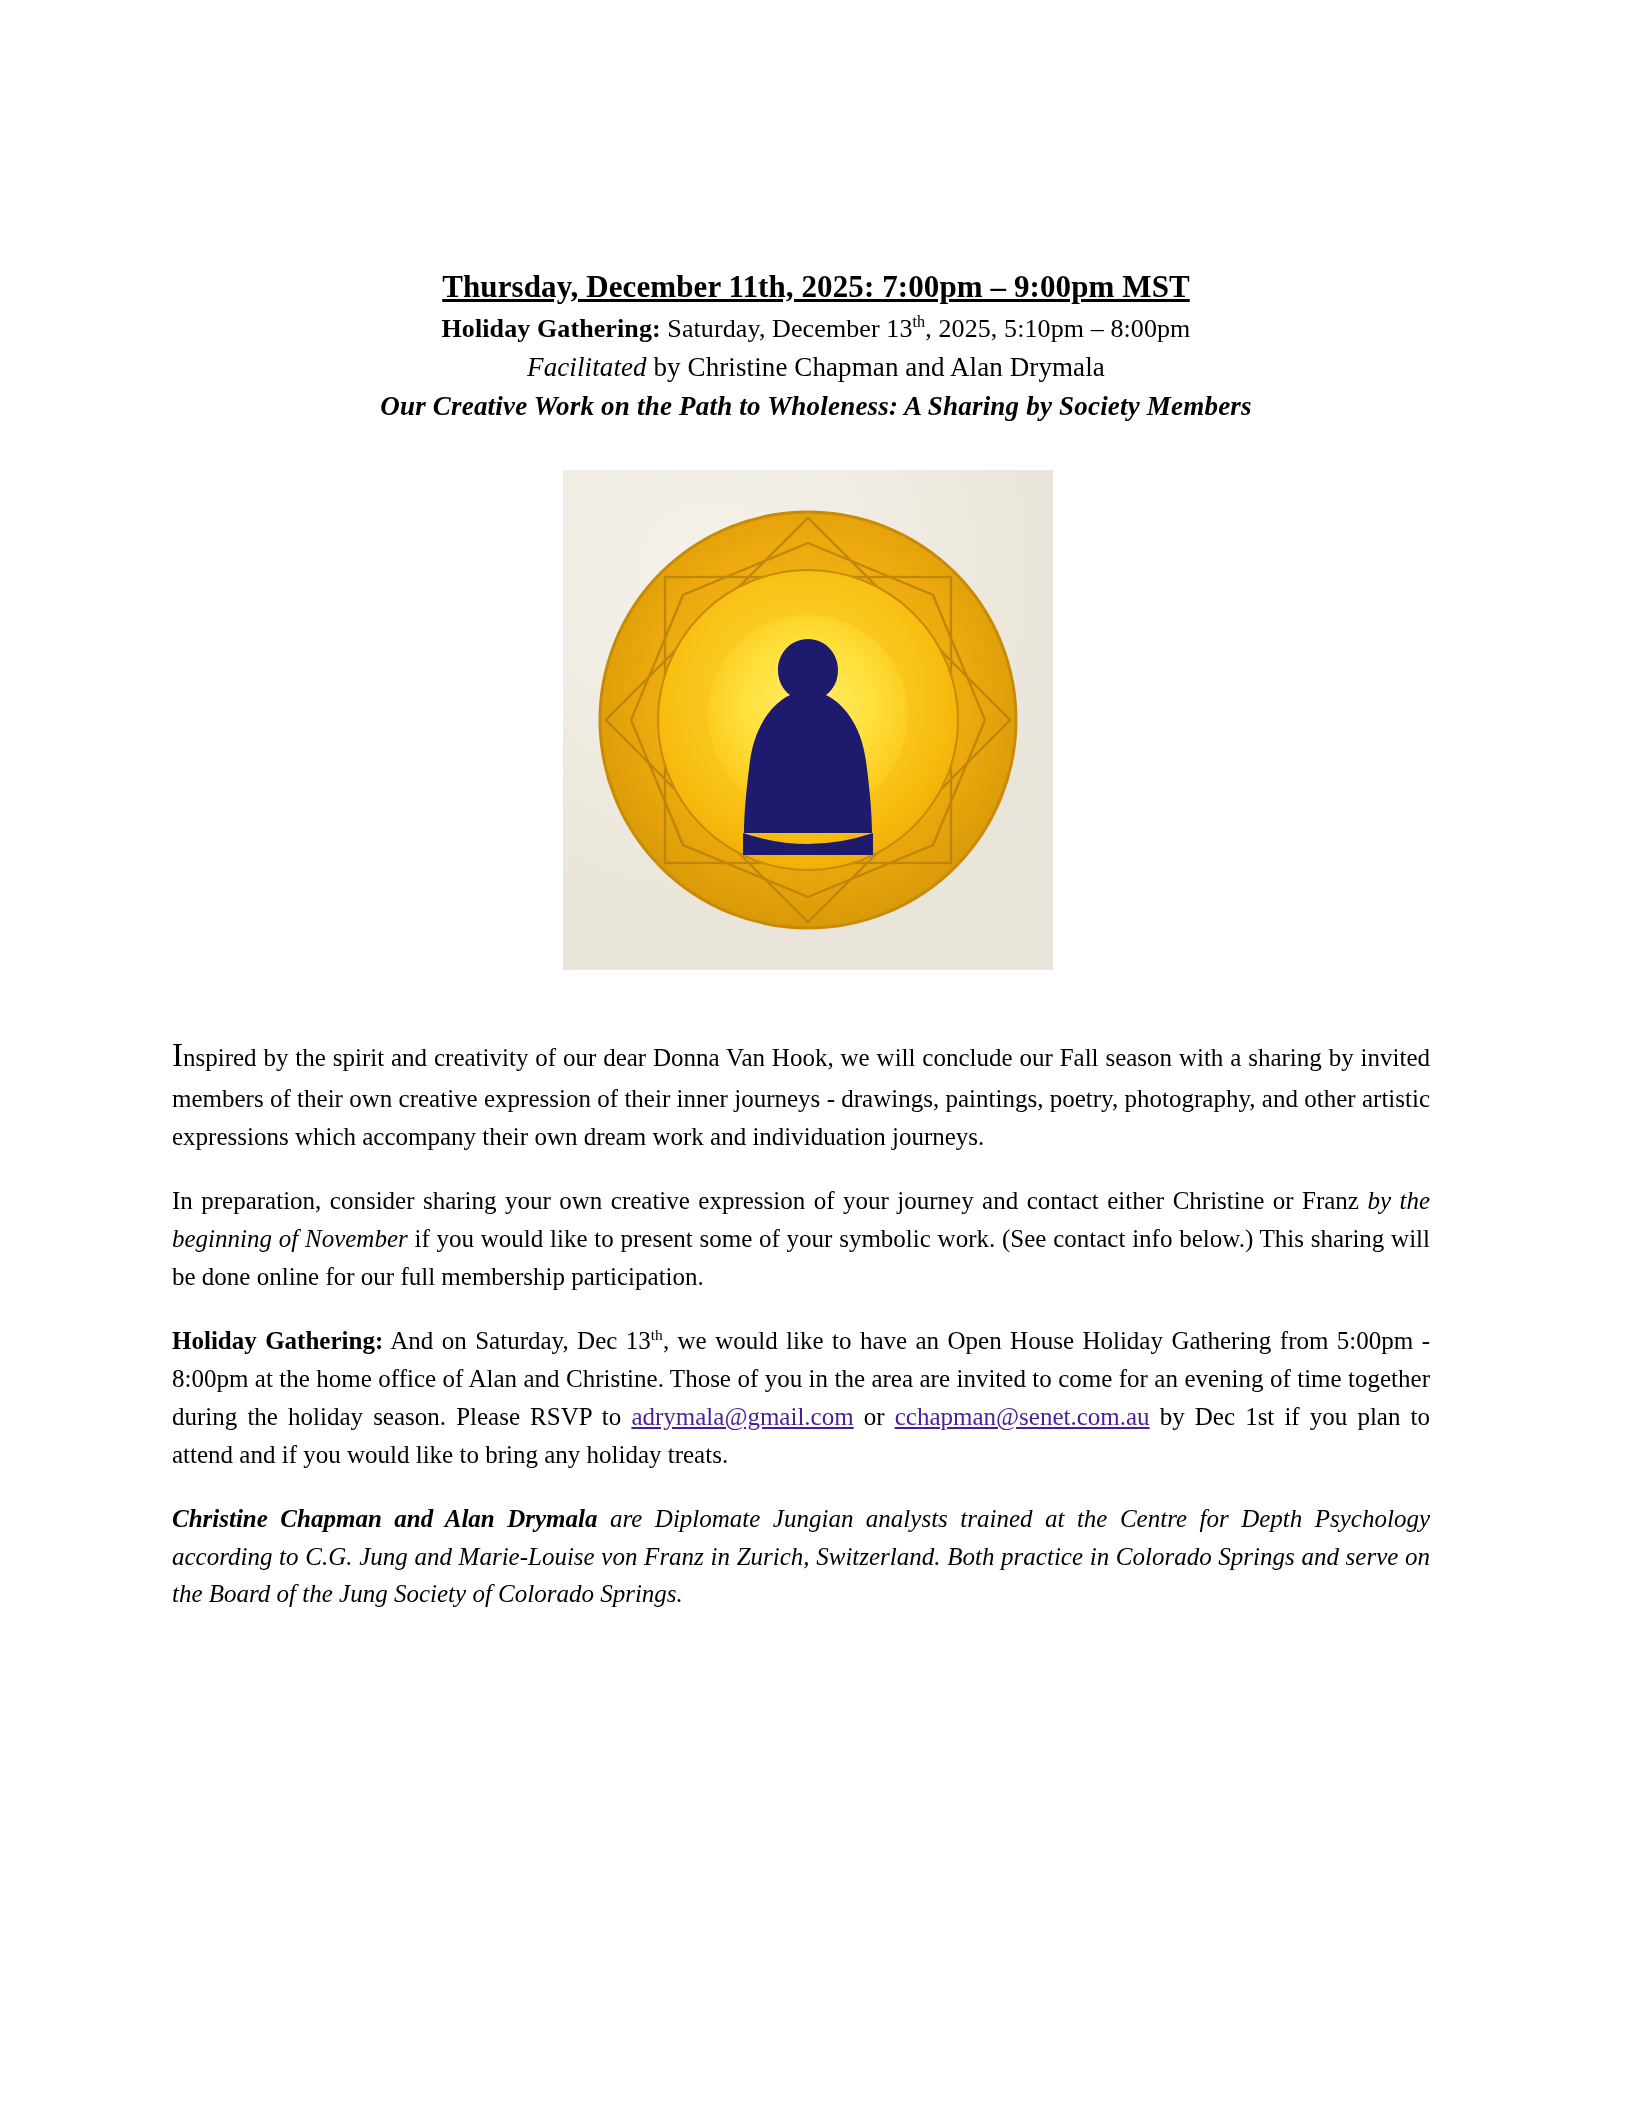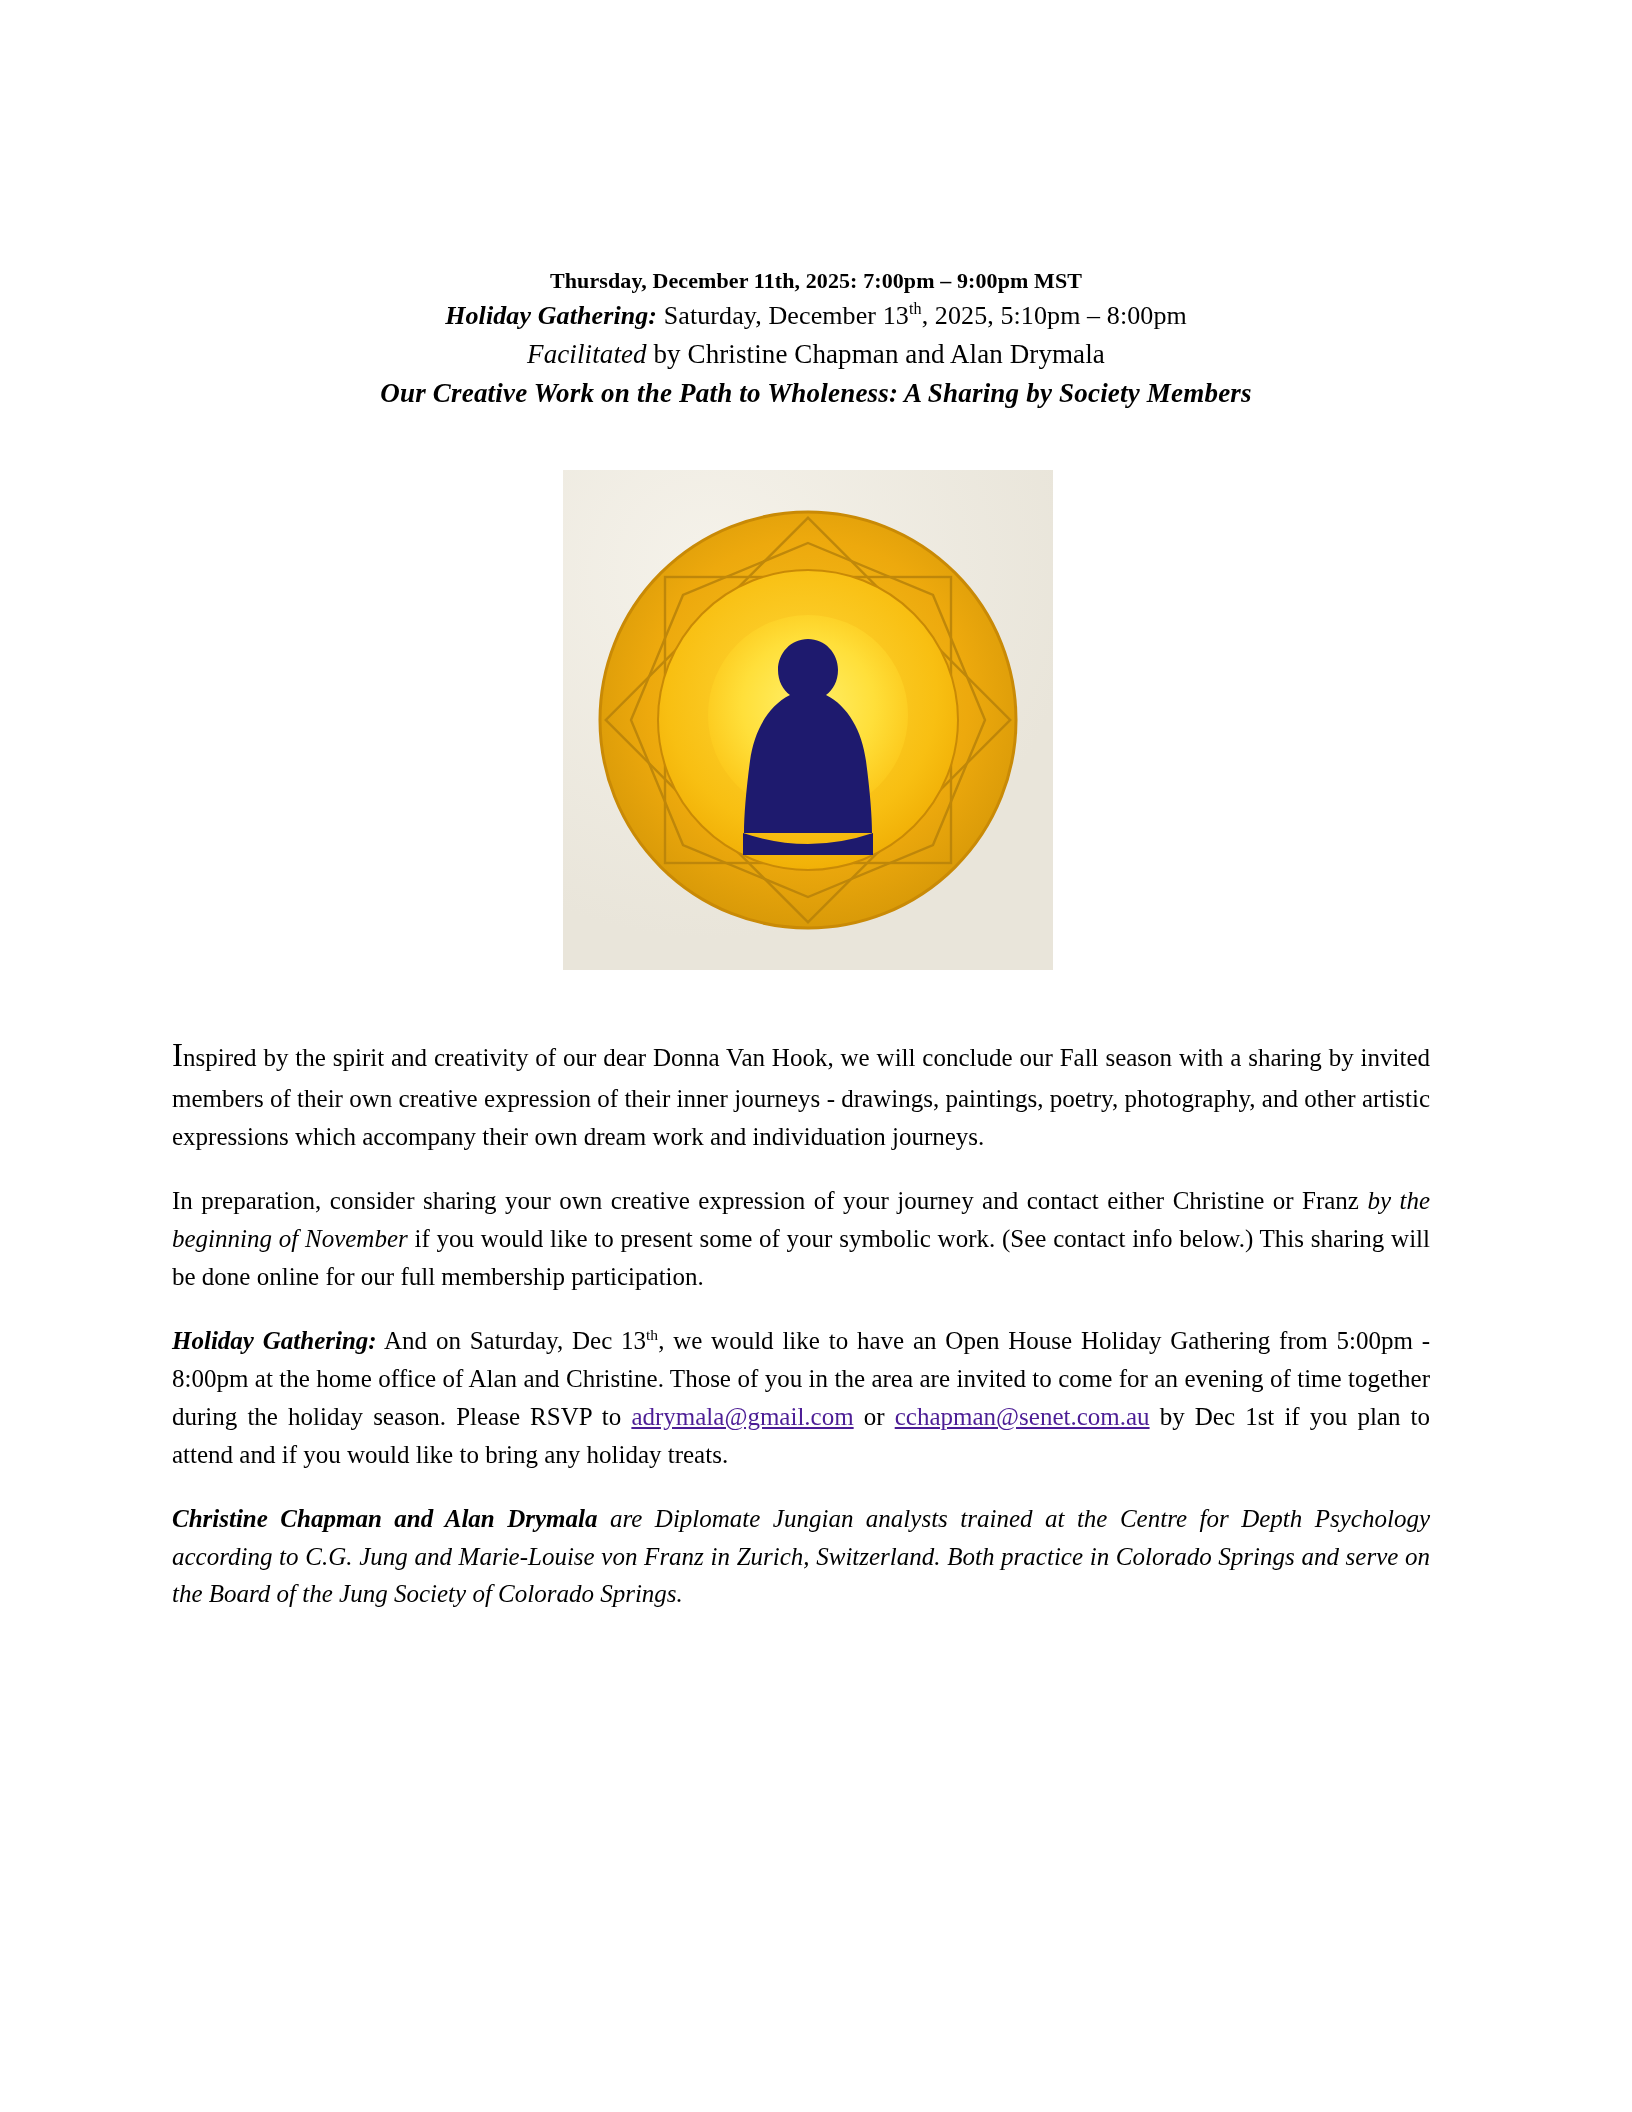--- a/index.html
+++ b/index.html
@@ -28,21 +28,22 @@
     width: 1272px;
     text-align: center;
     line-height: 1.45;
   }
   .hdr-line {
     font-size: 26px;
     letter-spacing: 0.1px;
   }
   .hdr-line-1 {
     font-weight: bold;
-    font-size: 22px;
+    text-decoration: underline;
+    font-size: 31px;
   }
   .hdr-line-2 {
     font-size: 26px;
   }
   .hdr-line-2 .bold {
     font-weight: bold;
   }
   .hdr-line-3 {
     font-weight: bold;
     font-style: italic;
@@ -98,21 +99,21 @@
   }
   .para {
     margin: 0 0 26px 0;
   }
   .para.last {
     margin-bottom: 12px;
   }
   .dropcap {
     font-size: 33px;
   }
-  .bold { font-weight: bold; font-style: italic; }
+  .bold { font-weight: bold; }
   .ital { font-style: italic; }
   a.maillink {
     color: #4c1d95;
     text-decoration: underline;
   }
   .para-bio {
     font-style: italic;
     line-height: 1.5;
   }
 </style>

